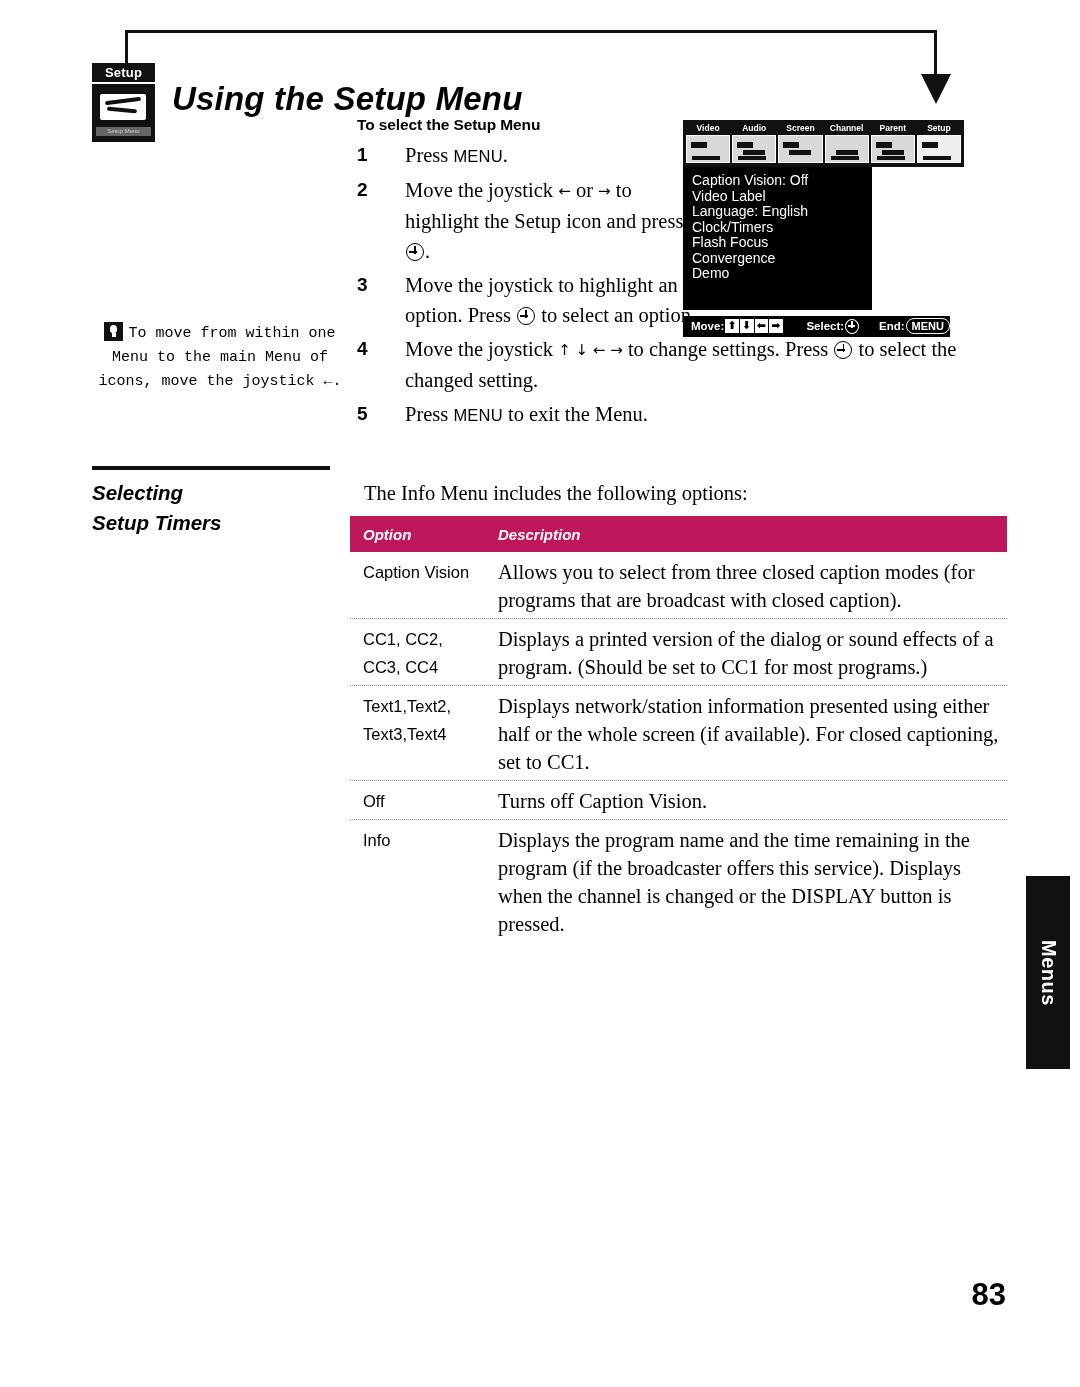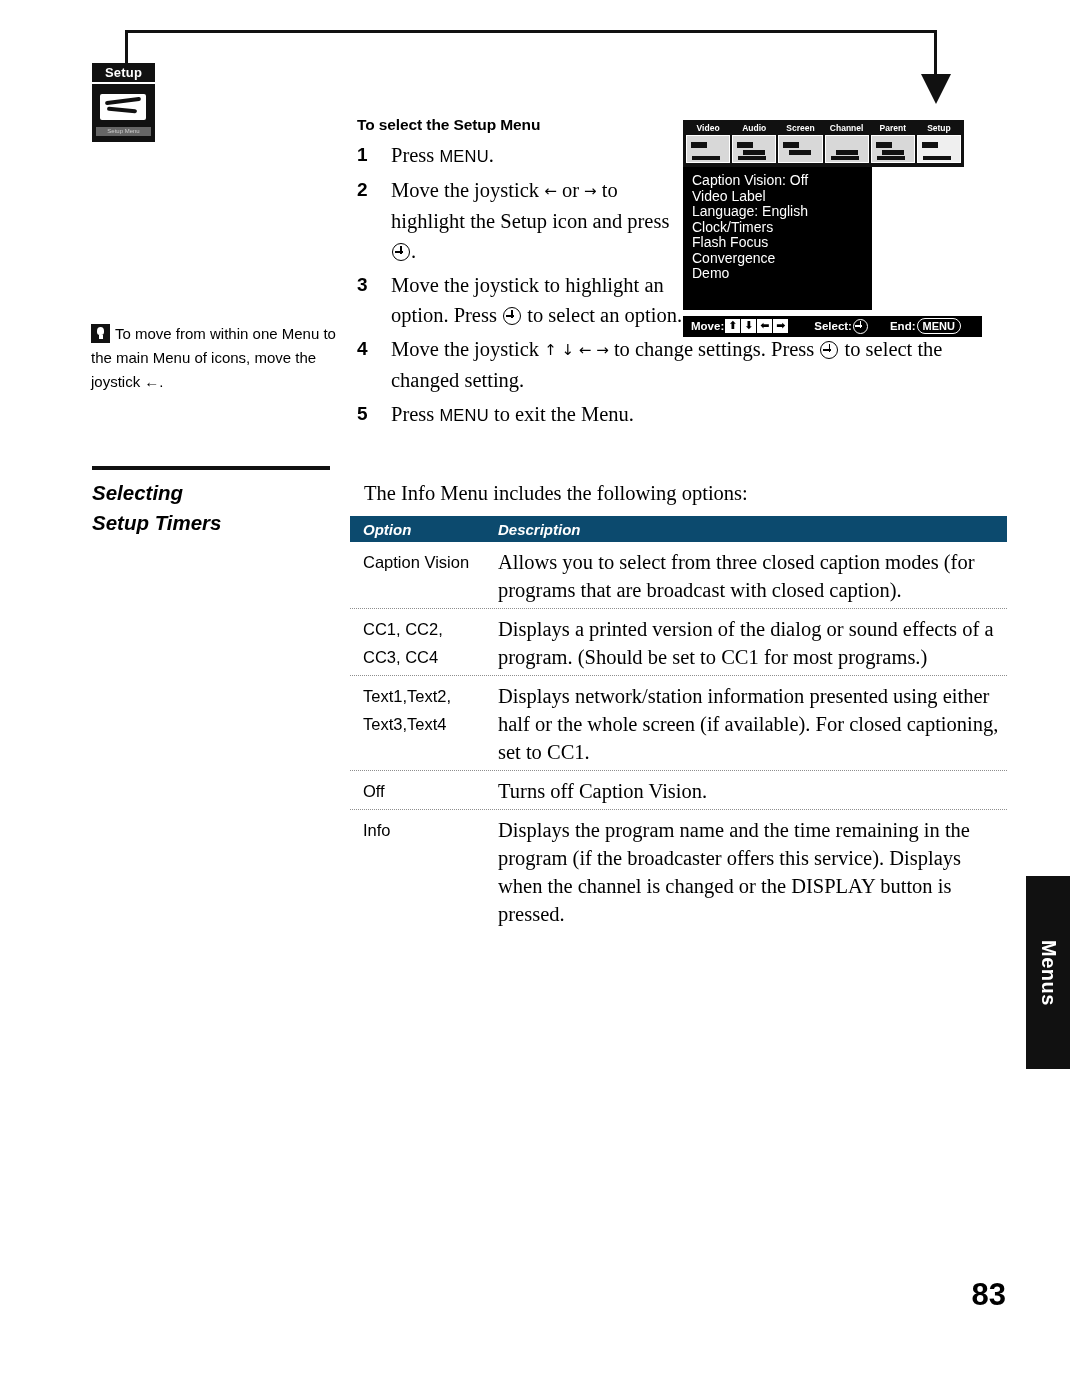--- a/index.html
+++ b/index.html
@@ -176,20 +176,21 @@
     flex: 0 0 34px;
     font-family: "Liberation Sans", sans-serif;
     font-weight: bold;
     font-size: 19px;
     line-height: 30px;
   }
   .step-text {
     font-family: "Liberation Serif", serif;
     font-size: 20.5px;
     line-height: 30px;
+    margin-left: 14px;
   }
   .step-narrow .step-text { width: 300px; }
   .step-wide  .step-text { width: 640px; }
   .sc {
     font-family: "Liberation Sans", sans-serif;
     font-size: 16.5px;
     letter-spacing: 0.2px;
   }
   .joy {
     font-family: "DejaVu Sans", sans-serif;
@@ -213,23 +214,24 @@
   }
   .sel-btn::before { left: 50%; top: 2px; width: 1.6px; height: 8px; margin-left: -0.8px; }
   .sel-btn::after  { top: 50%; left: 2px; height: 1.6px; width: 8px; margin-top: -0.8px; }
 
   
   .tip-note {
     position: absolute;
     left: 91px;
     top: 322px;
     width: 258px;
-    font-family: Liberation Sans, sans-serif;
+    font-family: Liberation Mono, monospace;
     font-size: 15px;
     line-height: 24px;
+    text-align: center;
   }
   .tip-icon {
     display: inline-block;
     width: 19px;
     height: 19px;
     background: #111;
     position: relative;
     vertical-align: -4px;
     margin-right: 5px;
   }
@@ -284,23 +286,23 @@
   }
 
   
   .opt-table {
     position: absolute;
     left: 350px;
     top: 516px;
     width: 657px;
   }
   .opt-head {
-    background: #0c4a6e;
+    background: #be185d;
     color: #fff;
-    height: 26px;
+    height: 36px;
     display: flex;
     align-items: center;
     font-family: "Liberation Sans", sans-serif;
     font-weight: bold;
     font-style: italic;
     font-size: 15px;
   }
   .opt-head .c1 { width: 148px; padding-left: 13px; box-sizing: border-box; }
   .opt-head .c2 { flex: 1; }
 
@@ -385,21 +387,21 @@
   }
   .tv-list-item {
     color: #fff;
     font-family: "Liberation Sans", sans-serif;
     font-size: 14px;
     line-height: 15.5px;
     white-space: nowrap;
   }
   .tv-statusbar {
     margin-top: 6px;
-    width: 299px;
+    width: 267px;
     height: 21px;
     background: #000;
     display: flex;
     align-items: center;
     padding-left: 8px;
     box-sizing: border-box;
     color: #fff;
     font-family: "Liberation Sans", sans-serif;
     font-weight: bold;
     font-size: 11.5px;
@@ -493,20 +495,21 @@
     <div class="setup-chip">Setup</div>
     <div class="setup-thumb">
       <div class="tv-body"></div>
       <div class="tv-squiggle"></div>
       <div class="tv-squiggle2"></div>
       <div class="tv-base"></div>
       <div class="tv-base-txt">Setup Menu</div>
     </div>
   </div>
 
+  <h1 class="page-title">Using the Setup Menu</h1>
 
   <div class="proc-heading">To select the Setup Menu</div>
 
   <div class="steps">
 
     <div class="step step-narrow">
       <div class="step-num">1</div>
       <div class="step-text"><span>Press </span><span class="sc">MENU</span><span>.</span></div>
     </div>
 

